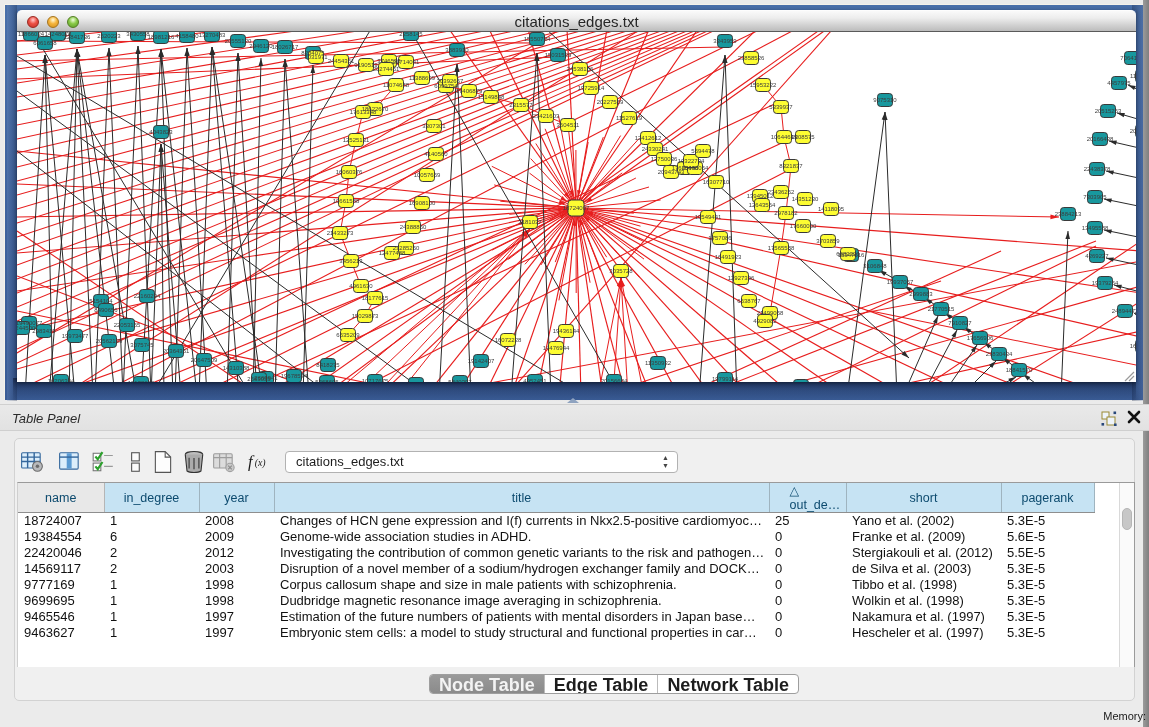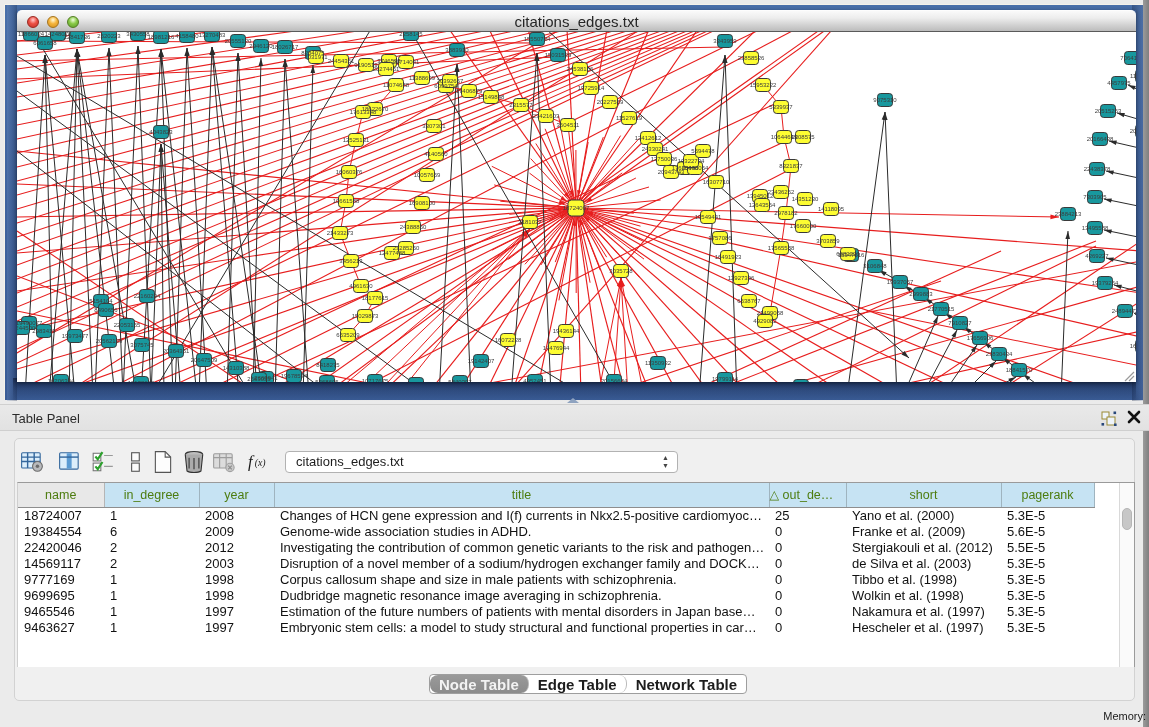--- a/index.html
+++ b/index.html
@@ -24,42 +24,42 @@
   #titlebar .title { position:absolute; left:0; right:0; top:2px; text-align:center;
       font-size:15px; color:#262626; }
   .tl { position:absolute; top:5px; width:12px; height:12px; border-radius:50%; }
   .tl.r { left:10px; background:radial-gradient(circle at 50% 30%,#ffb3b3 8%,#ec5044 45%,#c33228 100%); border:1px solid #9a2720;}
   .tl.y { left:30px; background:radial-gradient(circle at 50% 30%,#ffeebc 8%,#f5b43b 45%,#d1901f 100%); border:1px solid #a5731c;}
   .tl.g { left:50px; background:radial-gradient(circle at 50% 30%,#dcf5c2 8%,#88c946 45%,#5d9c2b 100%); border:1px solid #537d23;}
   #canvas { left:0; top:22px; width:1119px; height:350px; background:#fff; overflow:hidden; }
   
   #tpbar { left:0; top:404px; width:1149px; height:27px; background:linear-gradient(180deg,#e9e9e9,#e2e2e2);
            border-top:1px solid #d0d0d0; border-bottom:1px solid #cfcfcf; }
-  #tpbar .t { position:absolute; left:12px; top:6px; font-size:13px; color:#2b2b2b; }
+  #tpbar .t { position:absolute; left:12px; top:6px; font-size:13px; color:#2b2b2b;font-style:italic; }
   #toolpanel { left:14px; top:438px; width:1121px; height:263px; background:#f0f0f0;
            border:1px solid #d2d2d2; border-radius:5px; }
   #toolbar { left:14px; top:444px; width:1121px; height:36px; }
   #combo { left:285px; top:451px; width:393px; height:22px; background:#fff;
            border:1px solid #b2b2b2; border-radius:4px; font-size:13px; color:#1c1c1c;
            line-height:20px; padding-left:10px; }
   #combo .arr { position:absolute; right:4px; top:2px; width:15px; height:16px; font-size:7px;
            color:#444; text-align:center; line-height:8px; }
   
   #tablewrap { left:17px; top:482px; width:1118px; height:185px; background:#fff; overflow:hidden;
            border-top:1px solid #9a9a9a; border-left:1px solid #cfcfcf; border-right:1px solid #9a9a9a; }
   table.grid { border-collapse:collapse; table-layout:fixed; width:1076px; font-size:12.5px; color:#111; }
   table.grid th { background:#c6e3f3; font-weight:normal; border-right:1px solid #9fb4bf;
-           border-bottom:1px solid #8e8e8e; height:24px; font-size:12.5px; color:#4d7c0f; }
+           border-bottom:1px solid #8e8e8e; height:24px; font-size:12.5px; color:#0c4a6e; }
   table.grid th.namecol { background:#e8e8e8; border-right:1px solid #b5b5b5; }
   table.grid td { height:16px; padding:0 0 0 6px; white-space:nowrap; overflow:hidden; font-size:13px; }
   #vscroll { left:1119px; top:483px; width:15px; height:184px; background:#fafafa; border-left:1px solid #d9d9d9; }
   #vscroll .thumb { position:absolute; left:2px; top:25px; width:10px; height:22px; background:#c7c7c7; border:1px solid #b5b5b5; border-radius:5px; }
   
   #tabs { left:429px; top:674px; height:20px; display:flex; border:1px solid #9e9e9e; border-radius:4px; overflow:hidden; background:#fff; }
-  #tabs .tab { font-size:15px; font-weight:bold; color:#1d1d1d; padding:1px 9px 0 9px; line-height:18px; border-right:1px solid #bbb;border-radius:8px; }
+  #tabs .tab { font-size:18px; font-weight:bold; color:#1d1d1d; padding:1px 9px 0 9px; line-height:18px; border-right:1px solid #bbb; }
   #tabs .tab.sel { background:linear-gradient(180deg,#9a9a9a,#8b8b8b); color:#f3f3f3; }
   #tabs .tab:last-child { border-right:none; }
   
   #status { left:0px; top:700px; width:1149px; height:27px;margin-left:48px; }
   #status .mem { position:absolute; right:32px; top:10px; font-size:11px; color:#1a1a1a; }
   #status .dot { position:absolute; right:12px; top:8px; width:12px; height:12px; border-radius:50%;
                  background:#35c335; border:1.5px solid #222; }
   #rightstrip { left:1143px; top:0px; width:6px; height:727px; background:linear-gradient(90deg,#9b9b9b,#7f7f7f); }
   #toolbar .icon { position:absolute; top:6px; }
 </style>
@@ -763,31 +763,31 @@
         <col style="width:77px">
         <col style="width:155px">
         <col style="width:93px">
       </colgroup>
       <tbody>
         <tr>
           <th class="namecol">name</th>
           <th class="">in_degree</th>
           <th class="">year</th>
           <th class="">title</th>
-          <th class="" style="text-align:left;padding-left:0">△ out_de…</th>
+          <th class="" style="text-align:left;padding-left:20px">△ out_de…</th>
           <th class="">short</th>
           <th class="">pagerank</th>
         </tr>
         <tr>
           <td>18724007</td>
           <td>1</td>
           <td>2008</td>
           <td>Changes of HCN gene expression and I(f) currents in Nkx2.5-positive cardiomyoc…</td>
           <td>25</td>
-          <td>Yano et al. (2000)</td>
+          <td>Yano et al. (2002)</td>
           <td>5.3E-5</td>
         </tr>
         <tr>
           <td>19384554</td>
           <td>6</td>
           <td>2009</td>
           <td>Genome-wide association studies in ADHD.</td>
           <td>0</td>
           <td>Franke et al. (2009)</td>
           <td>5.6E-5</td>

